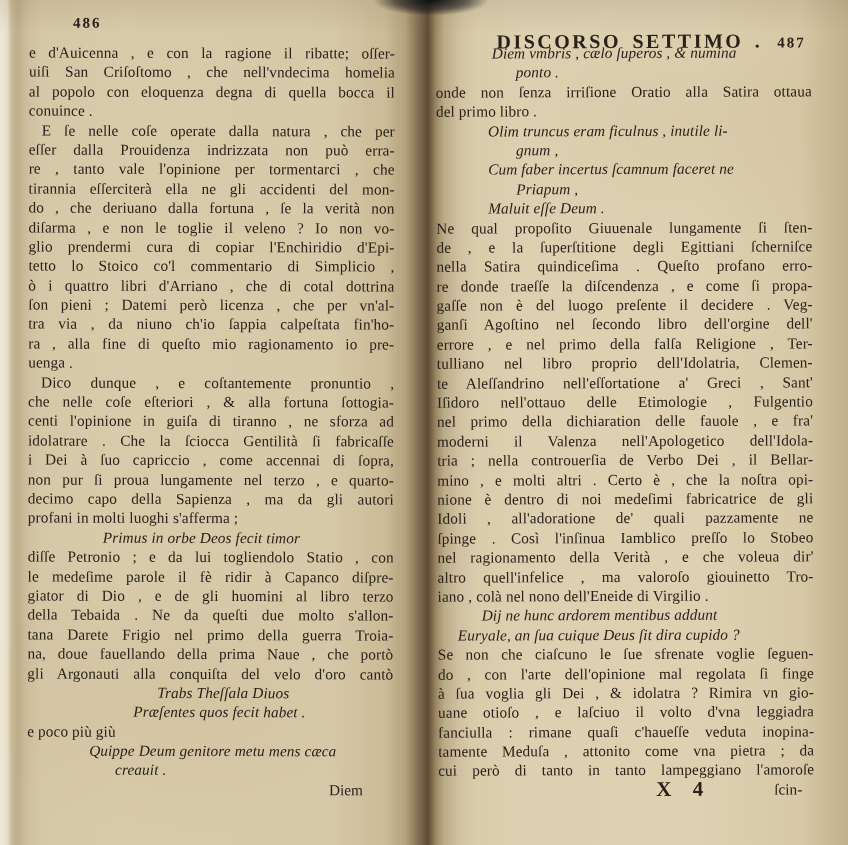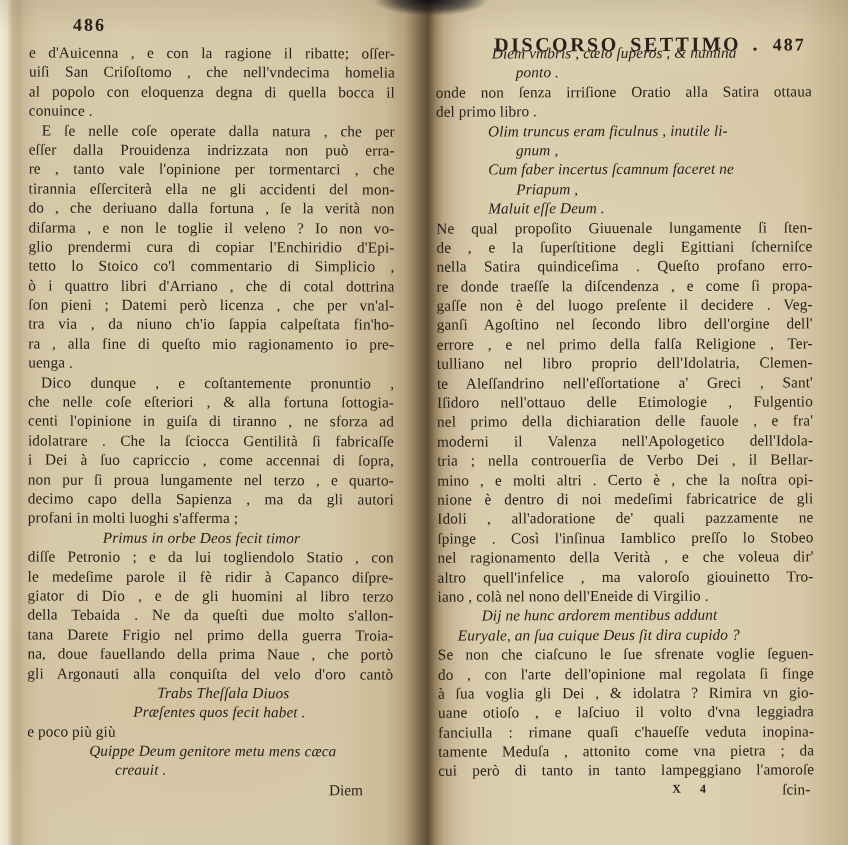--- a/index.html
+++ b/index.html
@@ -22,41 +22,41 @@
         #9b8763 436px,#bcab88 444px,
         #cfc0a0 458px,#d9ccab 475px,
         #dcd0b0 520px,#ddd1b1 700px,
         #d7c9a7 800px,#c9ba96 830px,#c2b28e 848px);
   }
   .page{position:absolute;top:0;height:845px;}
   #left-page{left:28px;width:366px;transform:rotate(0.15deg);}
   #right-page{left:437px;width:376px;transform:rotate(-0.2deg);}
 
   .pg-header{display:flex;align-items:baseline;margin-top:15px;height:25px;}
-  .pagenum{font-size:18px;letter-spacing:2px;font-weight:bold;}
+  .pagenum{font-size:15px;letter-spacing:2px;font-weight:bold;}
   #left-page .pagenum{margin-left:44px;}
   #right-page .pagenum{margin-right:6px;font-weight:bold;margin-top:20px;}
   .runtitle{flex:1;text-align:center;font-weight:bold;font-size:20px;}
   #left-page .runtitle{letter-spacing:6px;word-spacing:10px;padding-left:18px;}
   #right-page .runtitle{letter-spacing:2.5px;word-spacing:4px;padding-left:46px;}
 
   .lines{margin-top:3px;}
   .ln{height:19.4px;line-height:19.4px;font-size:15.3px;letter-spacing:.1px;overflow:hidden;}
   .ln-body{text-align:justify;text-align-last:justify;}
   .ln-end{text-align:left;}
   .ln-ind{text-align:justify;text-align-last:justify;text-indent:13px;}
   .ln-it{font-style:italic;text-align:left;}
   .ln-left{text-align:left;}
 
   .cw-row{height:19.4px;line-height:19.4px;font-size:15.3px;text-align:right;}
   #left-page .cw-row{padding-right:30px;}
   .cw{}
   .sig-row{height:19.4px;line-height:19.4px;font-size:15.3px;position:relative;}
-  .sigmark{position:absolute;left:218px;font-weight:bold;font-size:12px;word-spacing:16px;margin-left:16px;}
-  #right-page .cw-sig{position:absolute;right:4px;}
+  .sigmark{position:absolute;left:218px;font-weight:bold;font-size:21px;word-spacing:16px;}
+  #right-page .cw-sig{position:absolute;right:12px;}
 </style>
 </head>
 <body>
 
 <div class="page" id="left-page">
   <div class="pg-header">
     <span class="pagenum">486</span>
   </div>
   <div class="lines" id="left-lines">
       <div class="ln ln-body">e d'Auicenna , e con la ragione il ribatte; oſſer-</div>

